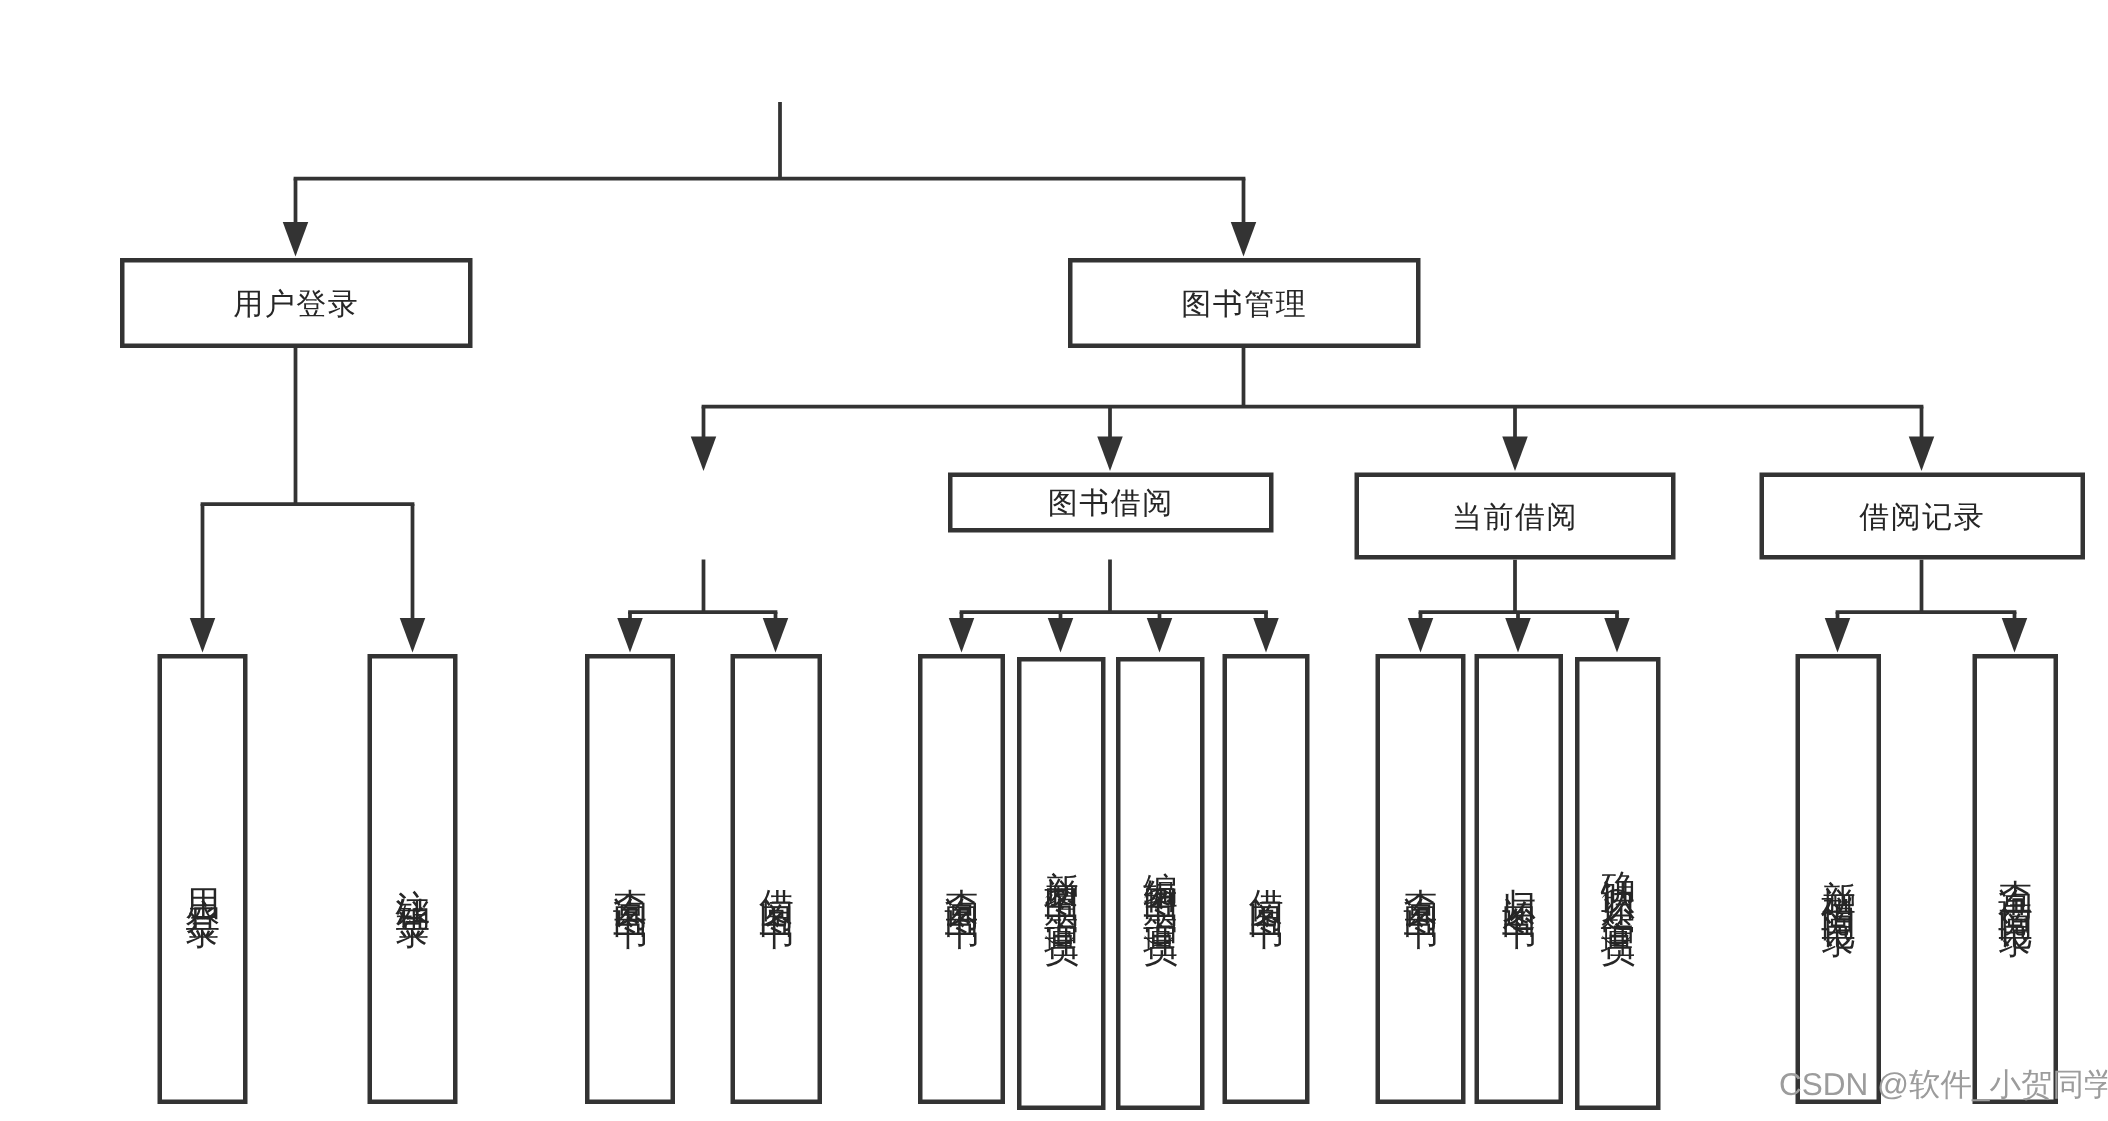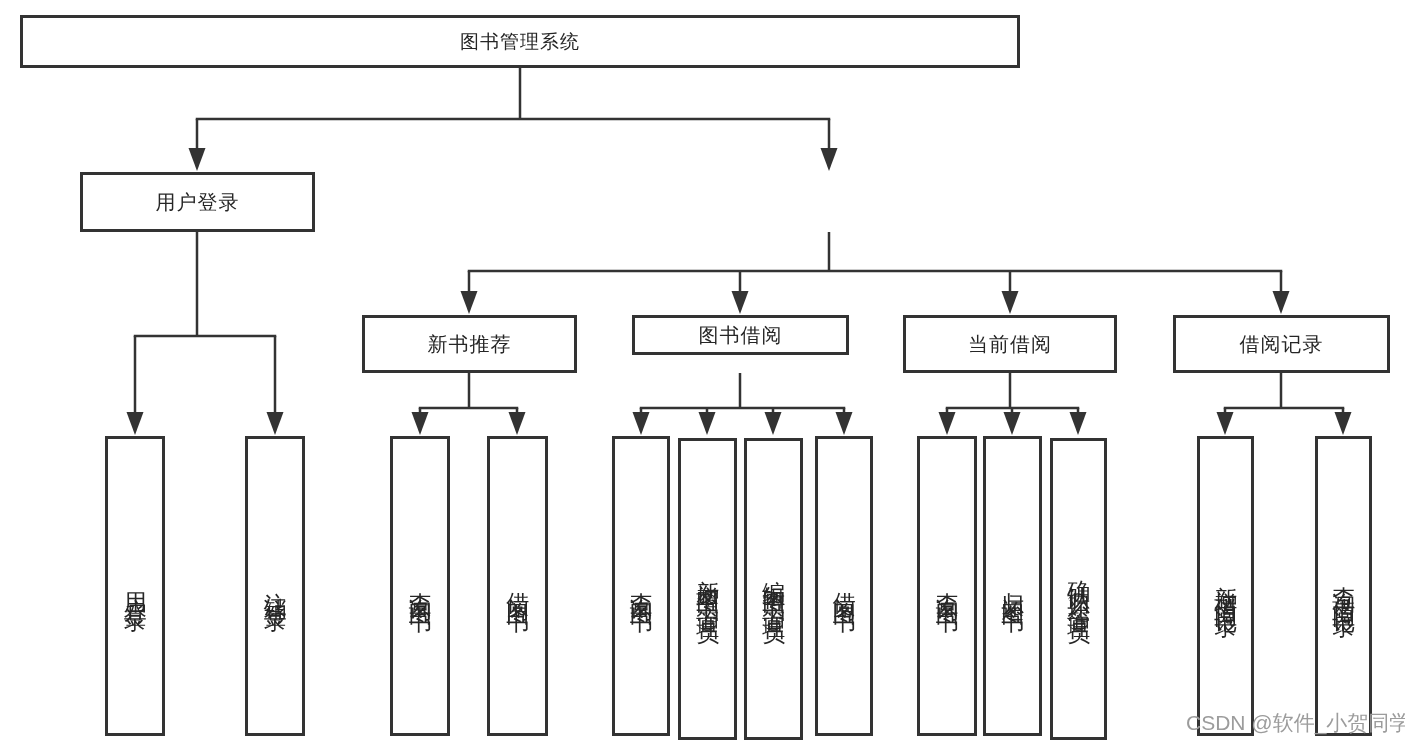--- a/index.html
+++ b/index.html
@@ -110,31 +110,28 @@
       <polygon points="764.5,412 781.5,412 773,435"></polygon>
       <polygon points="835.5,412 852.5,412 844,435"></polygon>
       <polygon points="938.5,412 955.5,412 947,435"></polygon>
       <polygon points="1003.5,412 1020.5,412 1012,435"></polygon>
       <polygon points="1069.5,412 1086.5,412 1078,435"></polygon>
       <polygon points="1216.5,412 1233.5,412 1225,435"></polygon>
       <polygon points="1334.5,412 1351.5,412 1343,435"></polygon>
     </g>
   </svg>
 
-  <div class="node hnode root-node" style="left:20px;top:15px;width:1000px;height:53px">
-    <span class="hlabel">图书管理系统</span>
-  </div>
 
   <div class="node hnode" style="left:80px;top:172px;width:235px;height:60px">
     <span class="hlabel">用户登录</span>
   </div>
+  <div class="node hnode" style="left:712px;top:172px;width:235px;height:60px">
+    <span class="hlabel">图书管理</span>
+  </div>
 
-  <div class="node hnode" style="left:362px;top:315px;width:215px;height:58px">
-    <span class="hlabel">新书推荐</span>
-  </div>
   <div class="node hnode" style="left:632px;top:315px;width:217px;height:40px">
     <span class="hlabel">图书借阅</span>
   </div>
   <div class="node hnode" style="left:1173px;top:315px;width:217px;height:58px">
     <span class="hlabel">借阅记录</span>
   </div>
   <div class="node hnode" style="left:903px;top:315px;width:214px;height:58px">
     <span class="hlabel">当前借阅</span>
   </div>
 

